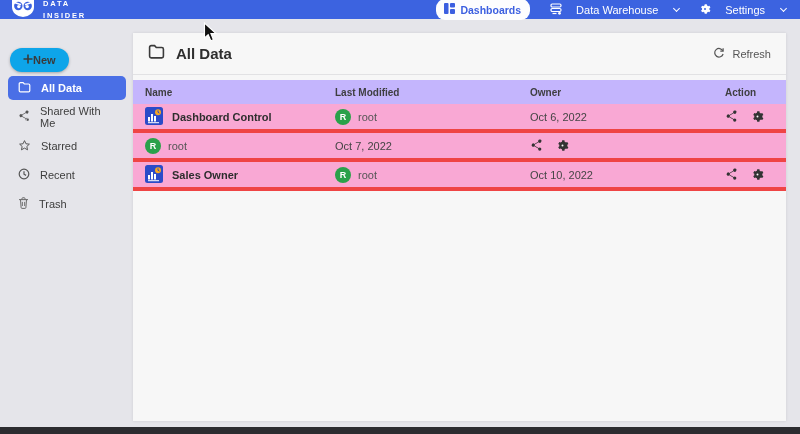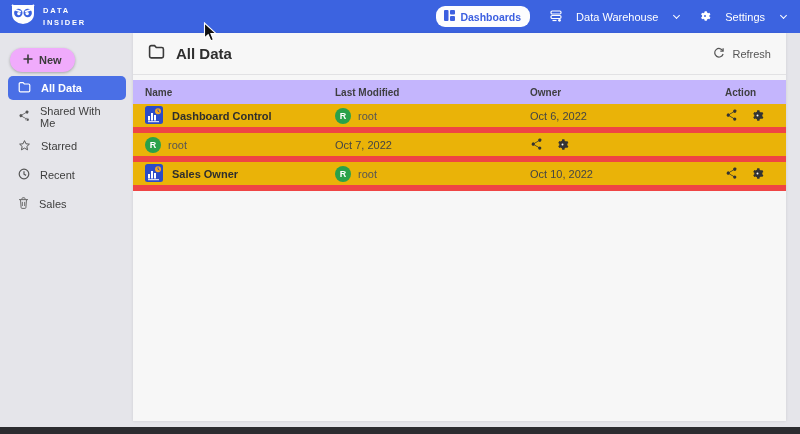--- a/index.html
+++ b/index.html
@@ -6,21 +6,21 @@
   html,body { width:800px; height:434px; }
   body {
     font-family:"Liberation Sans", sans-serif;
     background:#e5e5ea;
     position:relative;
     overflow:hidden;
   }
 
   
   .topbar {
-    position:absolute; top:0; left:0; width:800px; height:33px;
+    position:absolute; top:0; left:0; width:800px; height:19px;
     background:#3c63e0;
     display:flex; align-items:center;
     padding:0 14px 0 10px;
   }
   .logo { display:flex; align-items:center; gap:7px; }
   .logo-text { color:#fff; font-size:7.5px; font-weight:bold; letter-spacing:1.8px; line-height:1.55; }
   .topnav { margin-left:auto; display:flex; align-items:center; gap:20px; }
   .btn-dashboards {
     background:#fdfdfe; color:#3c5fe0; border:none; cursor:pointer;
     border-radius:9px; padding:4px 9px 4px 8px;
@@ -35,23 +35,23 @@
     width:5px; height:5px; margin-left:2px; margin-top:-3px;
     border-right:1.5px solid #fff; border-bottom:1.5px solid #fff;
     transform:rotate(45deg); display:inline-block;
   }
 
   
   .sidebar { position:absolute; top:33px; left:0; width:133px; bottom:7px; background:#e5e5ea; }
   .new-btn {
     position:absolute; top:15px; left:10px;
     height:24px; padding:0 13px;
-    background:#f0abfc; border:none; border-radius:13px; cursor:pointer;
+    background:#0ea5e9; border:none; border-radius:13px; cursor:pointer;
     box-shadow:0 1px 3px rgba(0,0,0,.28);
-    display:flex; align-items:center; gap:6px;
+    display:flex; align-items:center; 
     font-size:11px; font-weight:bold; color:#3a3a3a; font-family:inherit;
   }
   .side-list { position:absolute; top:43px; left:8px; right:7px; }
   .side-item {
     display:flex; align-items:center; gap:10px;
     height:24px; padding:0 10px; margin-bottom:5px;
     border-radius:5px; font-size:11px; color:#3d3d3d; cursor:pointer;
   }
   .side-item svg { flex:0 0 auto; }
   .side-item.selected { background:#4a6fe6; color:#fff; font-weight:bold; }
@@ -73,21 +73,21 @@
     font-size:11px; color:#555; font-family:inherit;
   }
 
   .table-head {
     margin-top:5px; height:24px; background:#c4b5fd;
     display:grid; grid-template-columns:190px 195px 195px 1fr;
     align-items:center; padding-left:12px;
     font-size:10px; font-weight:bold; color:#3e3e40;
   }
   .trow {
-    height:29px; background:#eab308; border-bottom:6px solid #ef4444;
+    height:29px; background:#f9a8d4; border-bottom:4px solid #ef4444;
     display:grid; grid-template-columns:190px 195px 195px 1fr;
     align-items:center; padding-left:12px; cursor:pointer;
   }
   .cell-name { display:flex; align-items:center; gap:9px; font-size:11px; font-weight:bold; color:#2e2e2e; }
   .cell-owner { display:flex; align-items:center; gap:7px; font-size:11px; color:#555; }
   .avatar {
     width:16px; height:16px; border-radius:50%;
     background:#2aa14a; color:#fff; font-size:9px; font-weight:bold;
     display:flex; align-items:center; justify-content:center;
   }
@@ -209,21 +209,21 @@
       <span>Recent</span>
     </div>
 
     <div class="side-item">
       <span>
         <svg width="11" height="12" viewBox="0 0 14 16">
             <path d="M1 3.5 h12 M5 3.5 V2 a1 1 0 0 1 1-1 h2 a1 1 0 0 1 1 1 v1.5 M3 3.5 l.8 10.5 a1.3 1.3 0 0 0 1.3 1.2 h3.8 a1.3 1.3 0 0 0 1.3-1.2 L11 3.5" fill="none" stroke="#666" stroke-width="1.3"></path>
             <path d="M5.5 6.5 v5.5 M8.5 6.5 v5.5" stroke="#666" stroke-width="1.2"></path>
           </svg>
       </span>
-      <span>Sales</span>
+      <span>Trash</span>
     </div>
   </div>
 </div>
 
 <div class="main-card">
   <div class="card-header">
     <span>
       <svg width="17" height="15" viewBox="0 0 16 14">
           <path d="M1.5 3 a1.5 1.5 0 0 1 1.5-1.5 h3.2 l1.6 1.8 h5.2 a1.5 1.5 0 0 1 1.5 1.5 v6.7 a1.5 1.5 0 0 1 -1.5 1.5 h-10 a1.5 1.5 0 0 1 -1.5-1.5 z" fill="none" stroke="#3a3a3a" stroke-width="1.5"></path>
         </svg>

